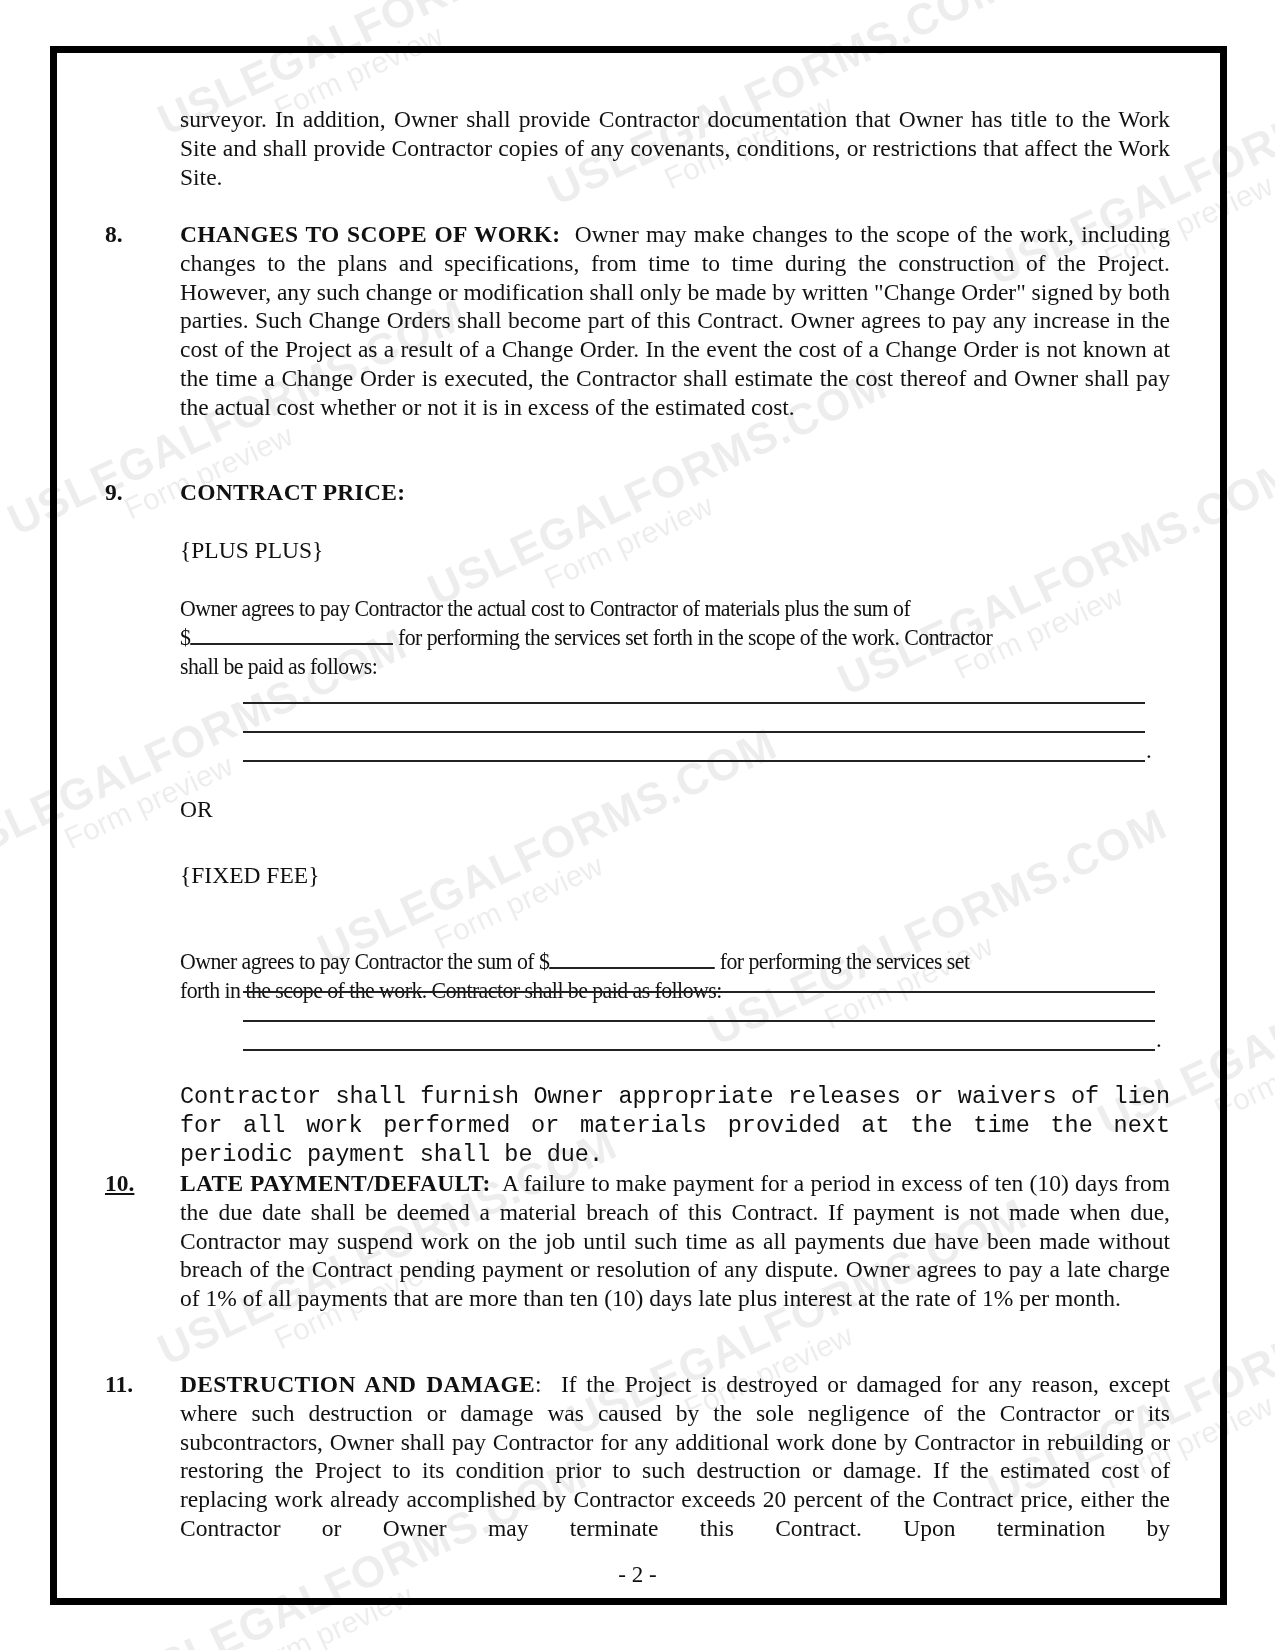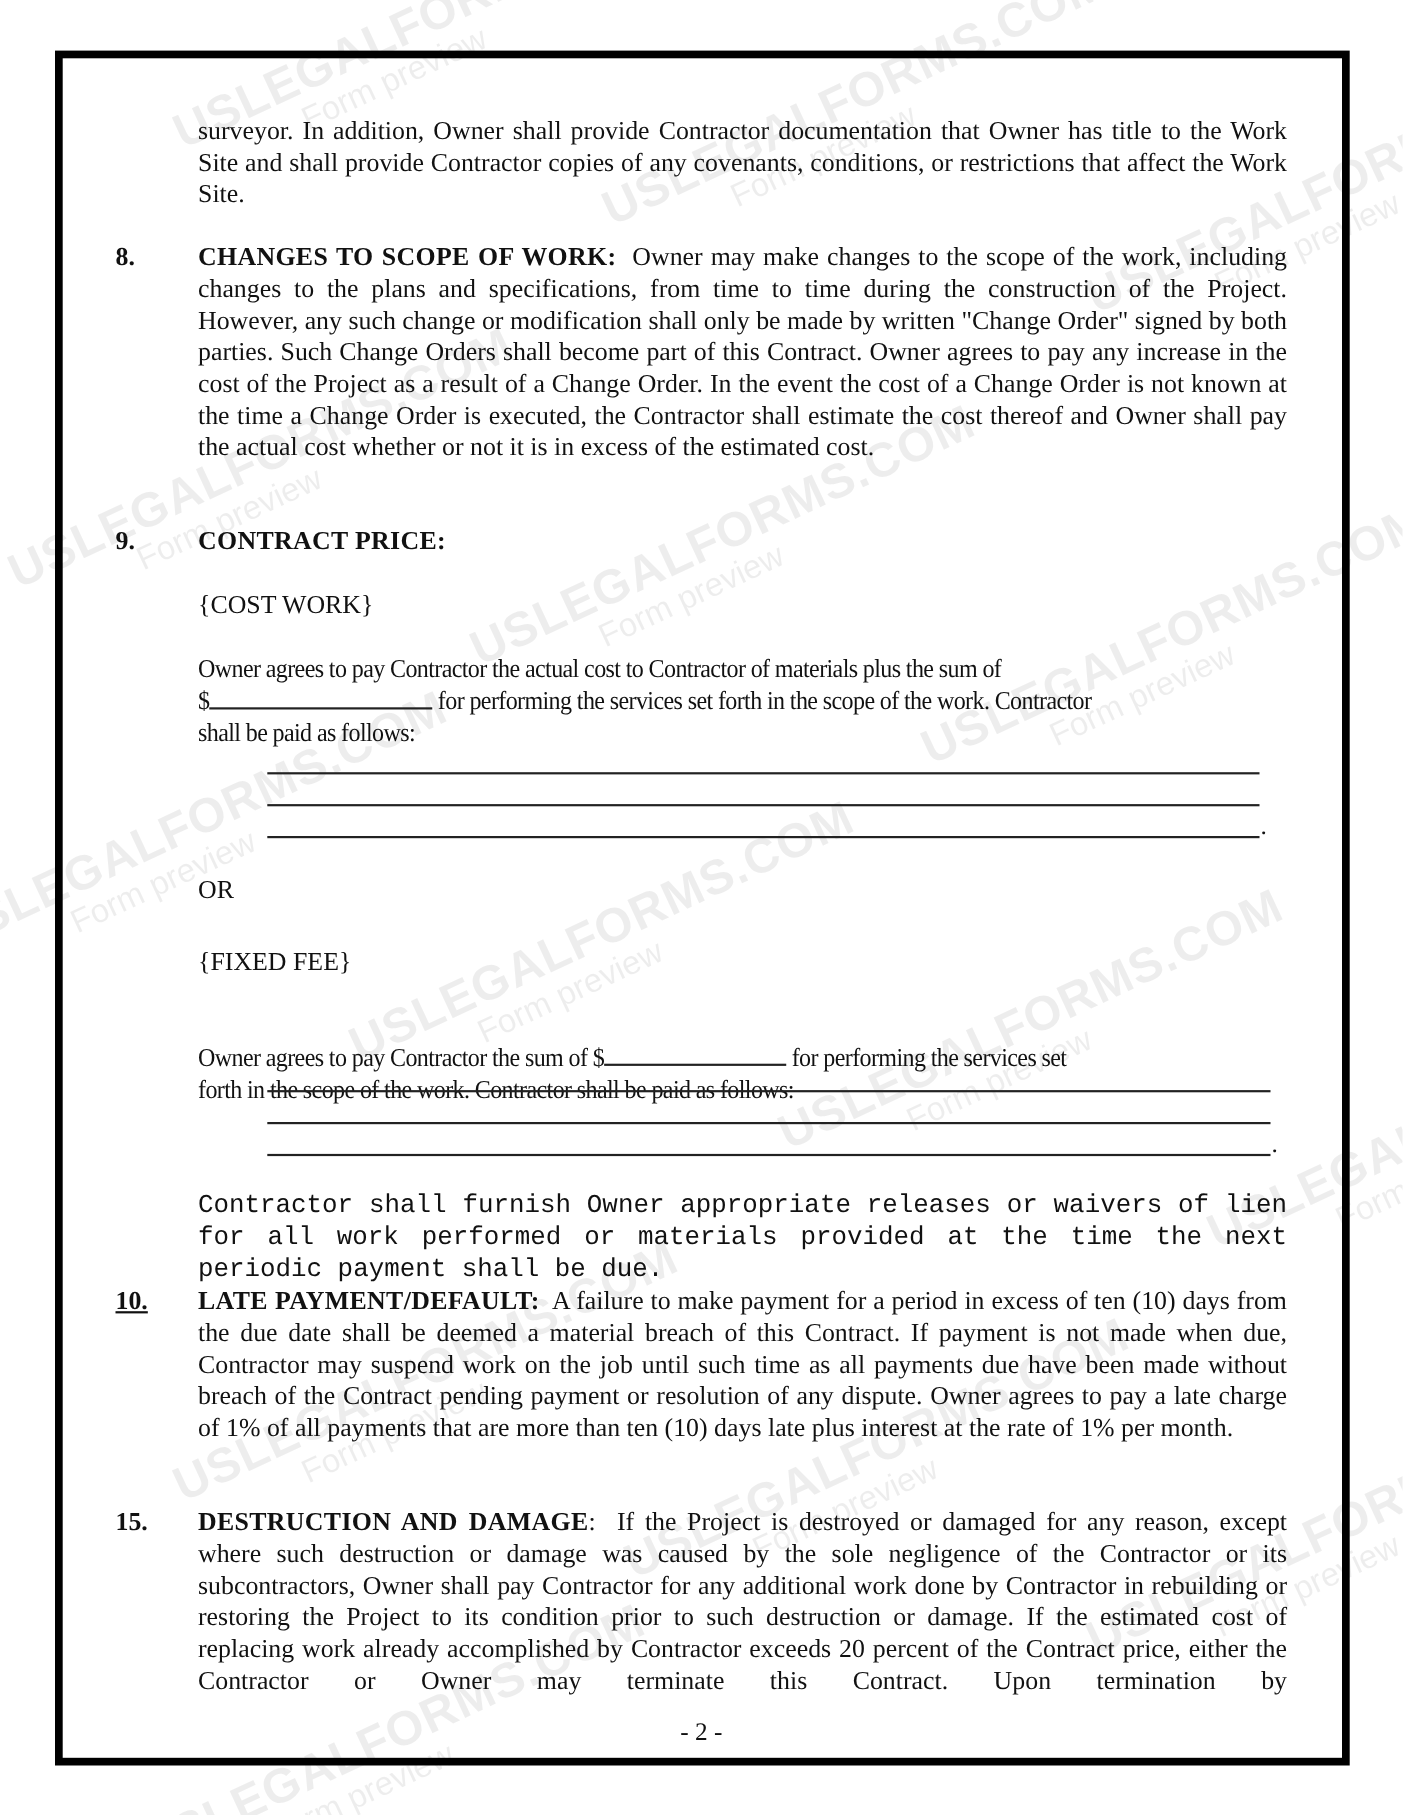--- a/index.html
+++ b/index.html
@@ -85,21 +85,21 @@
   </div>
 
 <div class="blk just" style="top:105px;">surveyor. In addition, Owner shall provide Contractor documentation that Owner has title to the Work Site and shall provide Contractor copies of any covenants, conditions, or restrictions that affect the Work Site.</div>
 
 <div class="num" style="top:220px;">8.</div>
 <div class="blk just" style="top:220px;"><span class="hd">CHANGES TO SCOPE OF WORK:</span>&nbsp; <span>Owner may make changes to the scope of the work, including changes to the plans and specifications, from time to time during the construction of the Project.  However, any such change or modification shall only be made by written "Change Order" signed by both parties.  Such Change Orders shall become part of this Contract.  Owner agrees to pay any increase in the cost of the Project as a result of a Change Order.  In the event the cost of a Change Order is not known at the time a Change Order is executed, the Contractor shall estimate the cost thereof and Owner shall pay the actual cost whether or not it is in excess of the estimated cost.</span></div>
 
 <div class="num" style="top:478px;">9.</div>
 <div class="blk" style="top:478px;"><span class="hd">CONTRACT PRICE:</span></div>
 
-<div class="blk" style="top:536px;">{COST WORK}</div>
+<div class="blk" style="top:536px;">{PLUS PLUS}</div>
 
 <div class="blk" style="top:594px;font-family:Liberation Serif, serif;">
   <div class="cond">Owner agrees to pay Contractor the actual cost to Contractor of materials plus the sum of</div>
   <div class="cond"><span>$</span><span class="uline" style="width:218px;"></span> <span>for performing the services set forth in the scope of the work.  Contractor</span></div>
   <div class="cond">shall be paid as follows:</div>
 </div>
 
 <div class="blank" style="top:702px;width:902px;"></div>
 <div class="blank" style="top:731px;width:902px;"></div>
 <div class="blank" style="top:760px;width:902px;"></div>
@@ -117,16 +117,16 @@
 <div class="blank" style="top:991px;width:912px;"></div>
 <div class="blank" style="top:1020px;width:912px;"></div>
 <div class="blank" style="top:1049px;width:912px;"></div>
 <div class="blank-dot" style="left:1156px;top:1027px;">.</div>
 
 <div class="blk just" style="top:1083px;font-family:Liberation Mono, monospace;">Contractor shall furnish Owner appropriate releases or waivers of lien for all work performed or materials provided at the time the next periodic payment shall be due.</div>
 
 <div class="num" style="top:1169px;text-decoration:underline;">10.</div>
 <div class="blk just" style="top:1169px;"><span class="hd">LATE PAYMENT/DEFAULT:</span>&nbsp; <span>A failure to make payment for a period in excess of ten (10) days from the due date shall be deemed a material breach of this Contract. If payment is not made when due, Contractor may suspend work on the job until such time as all payments due have been made without breach of the Contract pending payment or resolution of any dispute. Owner agrees to pay a late charge of 1% of all payments that are more than ten (10) days late plus interest at the rate of 1% per month.</span></div>
 
-<div class="num" style="top:1370px;">15.</div>
+<div class="num" style="top:1370px;">11.</div>
 <div class="blk just" style="top:1370px;text-align-last:justify;"><span class="hd">DESTRUCTION AND DAMAGE</span><span>:</span>&nbsp; <span>If the Project is destroyed or damaged for any reason, except where such destruction or damage was caused by the sole negligence of the Contractor or its subcontractors, Owner shall pay Contractor for any additional work done by Contractor in rebuilding or restoring the Project to its condition prior to such destruction or damage. If the estimated cost of replacing work already accomplished by Contractor exceeds 20 percent of the Contract price, either the Contractor or Owner may terminate this Contract. Upon termination by</span></div>
 
 <div class="pgnum">- 2 -</div>
 
 </body></html>

